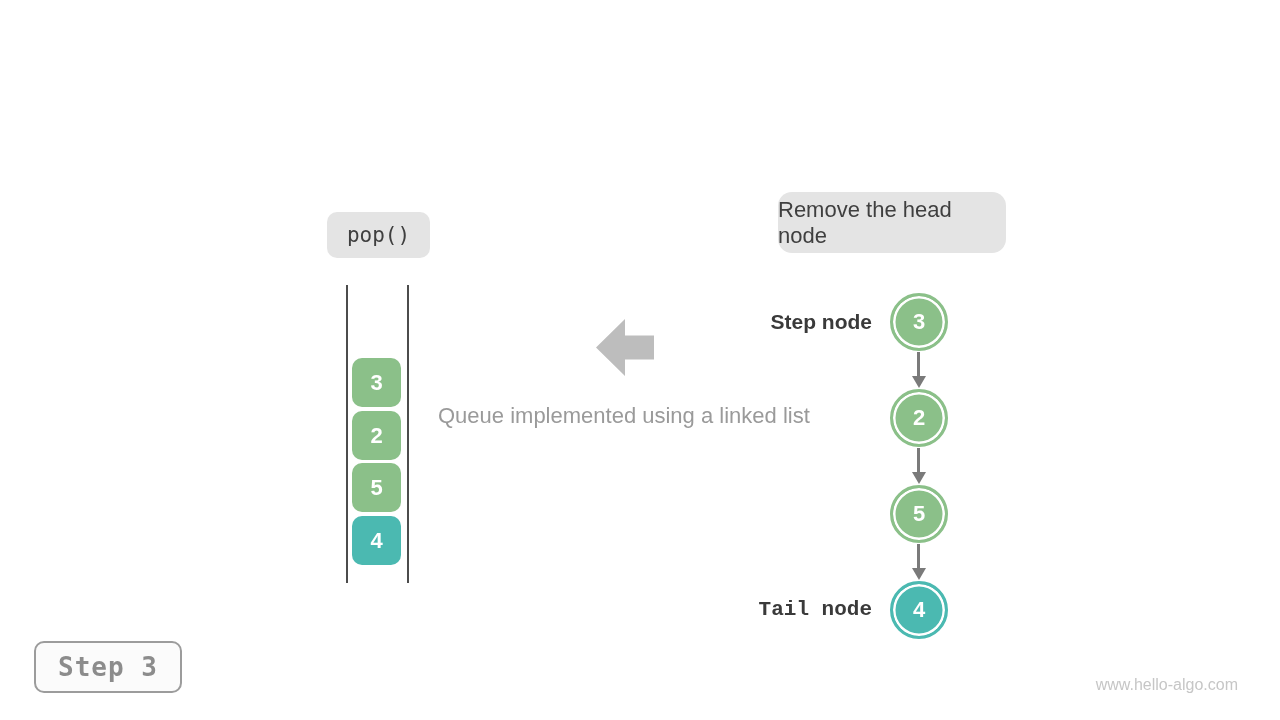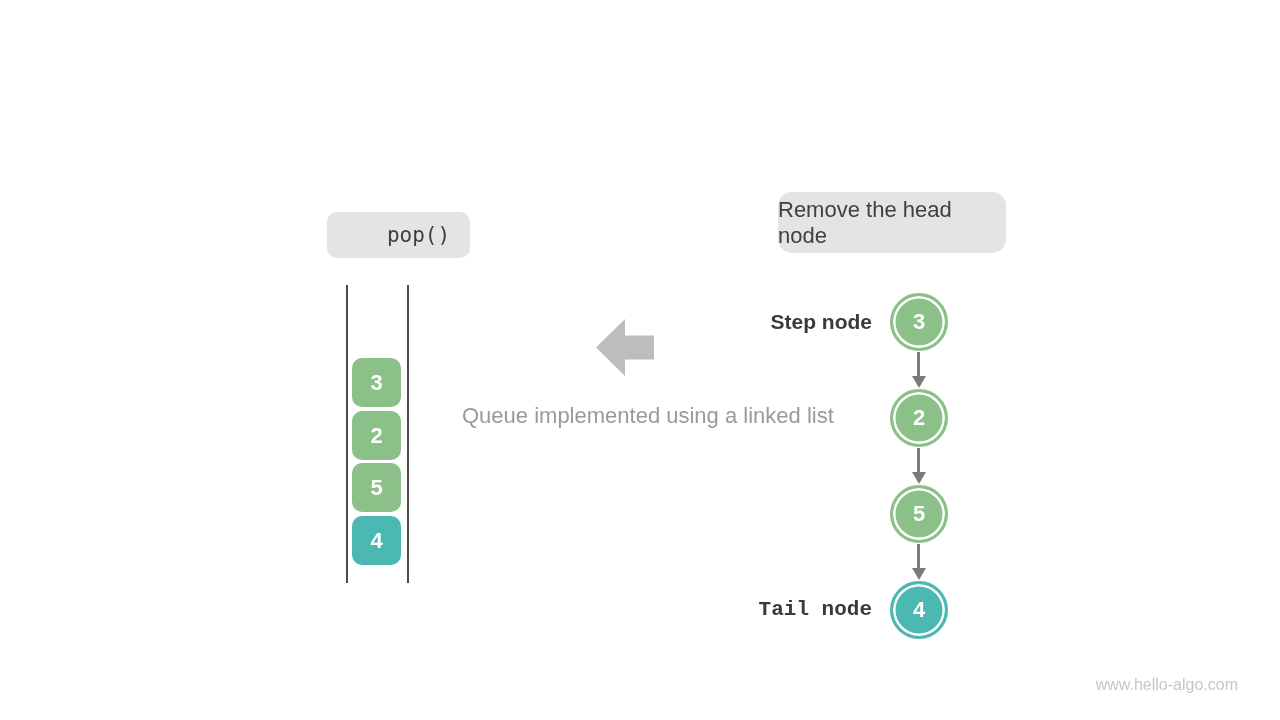--- a/index.html
+++ b/index.html
@@ -13,21 +13,21 @@
   }
 
   
   .op-label {
     position: absolute; left: 327px; top: 212px;
     width: 103px; height: 46px;
     background: var(--color-label_bg);
     border-radius: 10px;
     display: flex; align-items: center; justify-content: center;
     font-family: "DejaVu Sans Mono", monospace;
-    font-size: 21px; color: var(--color-dark_text); padding-left: 40px;
+    font-size: 21px; color: var(--color-dark_text);
   }
 
   
   .annotation {
     position: absolute; left: 778px; top: 192px;
     width: 228px; height: 61px;
     background: var(--color-label_bg);
     border-radius: 14px;
     display: flex; align-items: center; justify-content: center;
     font-size: 22px; color: var(--color-dark_text);
@@ -57,21 +57,21 @@
 
   
   .big-arrow {
     position: absolute; left: 596px; top: 319px;
     width: 58px; height: 57px;
     background: var(--color-big_arrow);
     clip-path: polygon(0% 50%, 50% 0%, 50% 29%, 100% 29%, 100% 71%, 50% 71%, 50% 100%);
   }
 
   .caption {
-    position: absolute; left: 462px; top: 403px;
+    position: absolute; left: 438px; top: 403px;
     font-size: 22px; color: var(--color-gray_text);
     white-space: nowrap;
   }
 
   
   .ll-circle {
     position: absolute; left: 890px;
     width: 58px; height: 58px;
     box-sizing: border-box;
     border-radius: 50%;
@@ -159,16 +159,17 @@
   <div class="ll-circle node-2" style="--c: #8BC089;">5</div>
   <div class="ll-circle node-3" style="--c: #4BB9B1;">4</div>
 
   <div class="ll-line line-0"></div>
   <div class="ll-head head-0"></div>
   <div class="ll-line line-1"></div>
   <div class="ll-head head-1"></div>
   <div class="ll-line line-2"></div>
   <div class="ll-head head-2"></div>
 
+  <div class="step-badge">Step 3</div>
 
   <div class="watermark">www.hello-algo.com</div>
 
 </div>
 
 </body></html>

